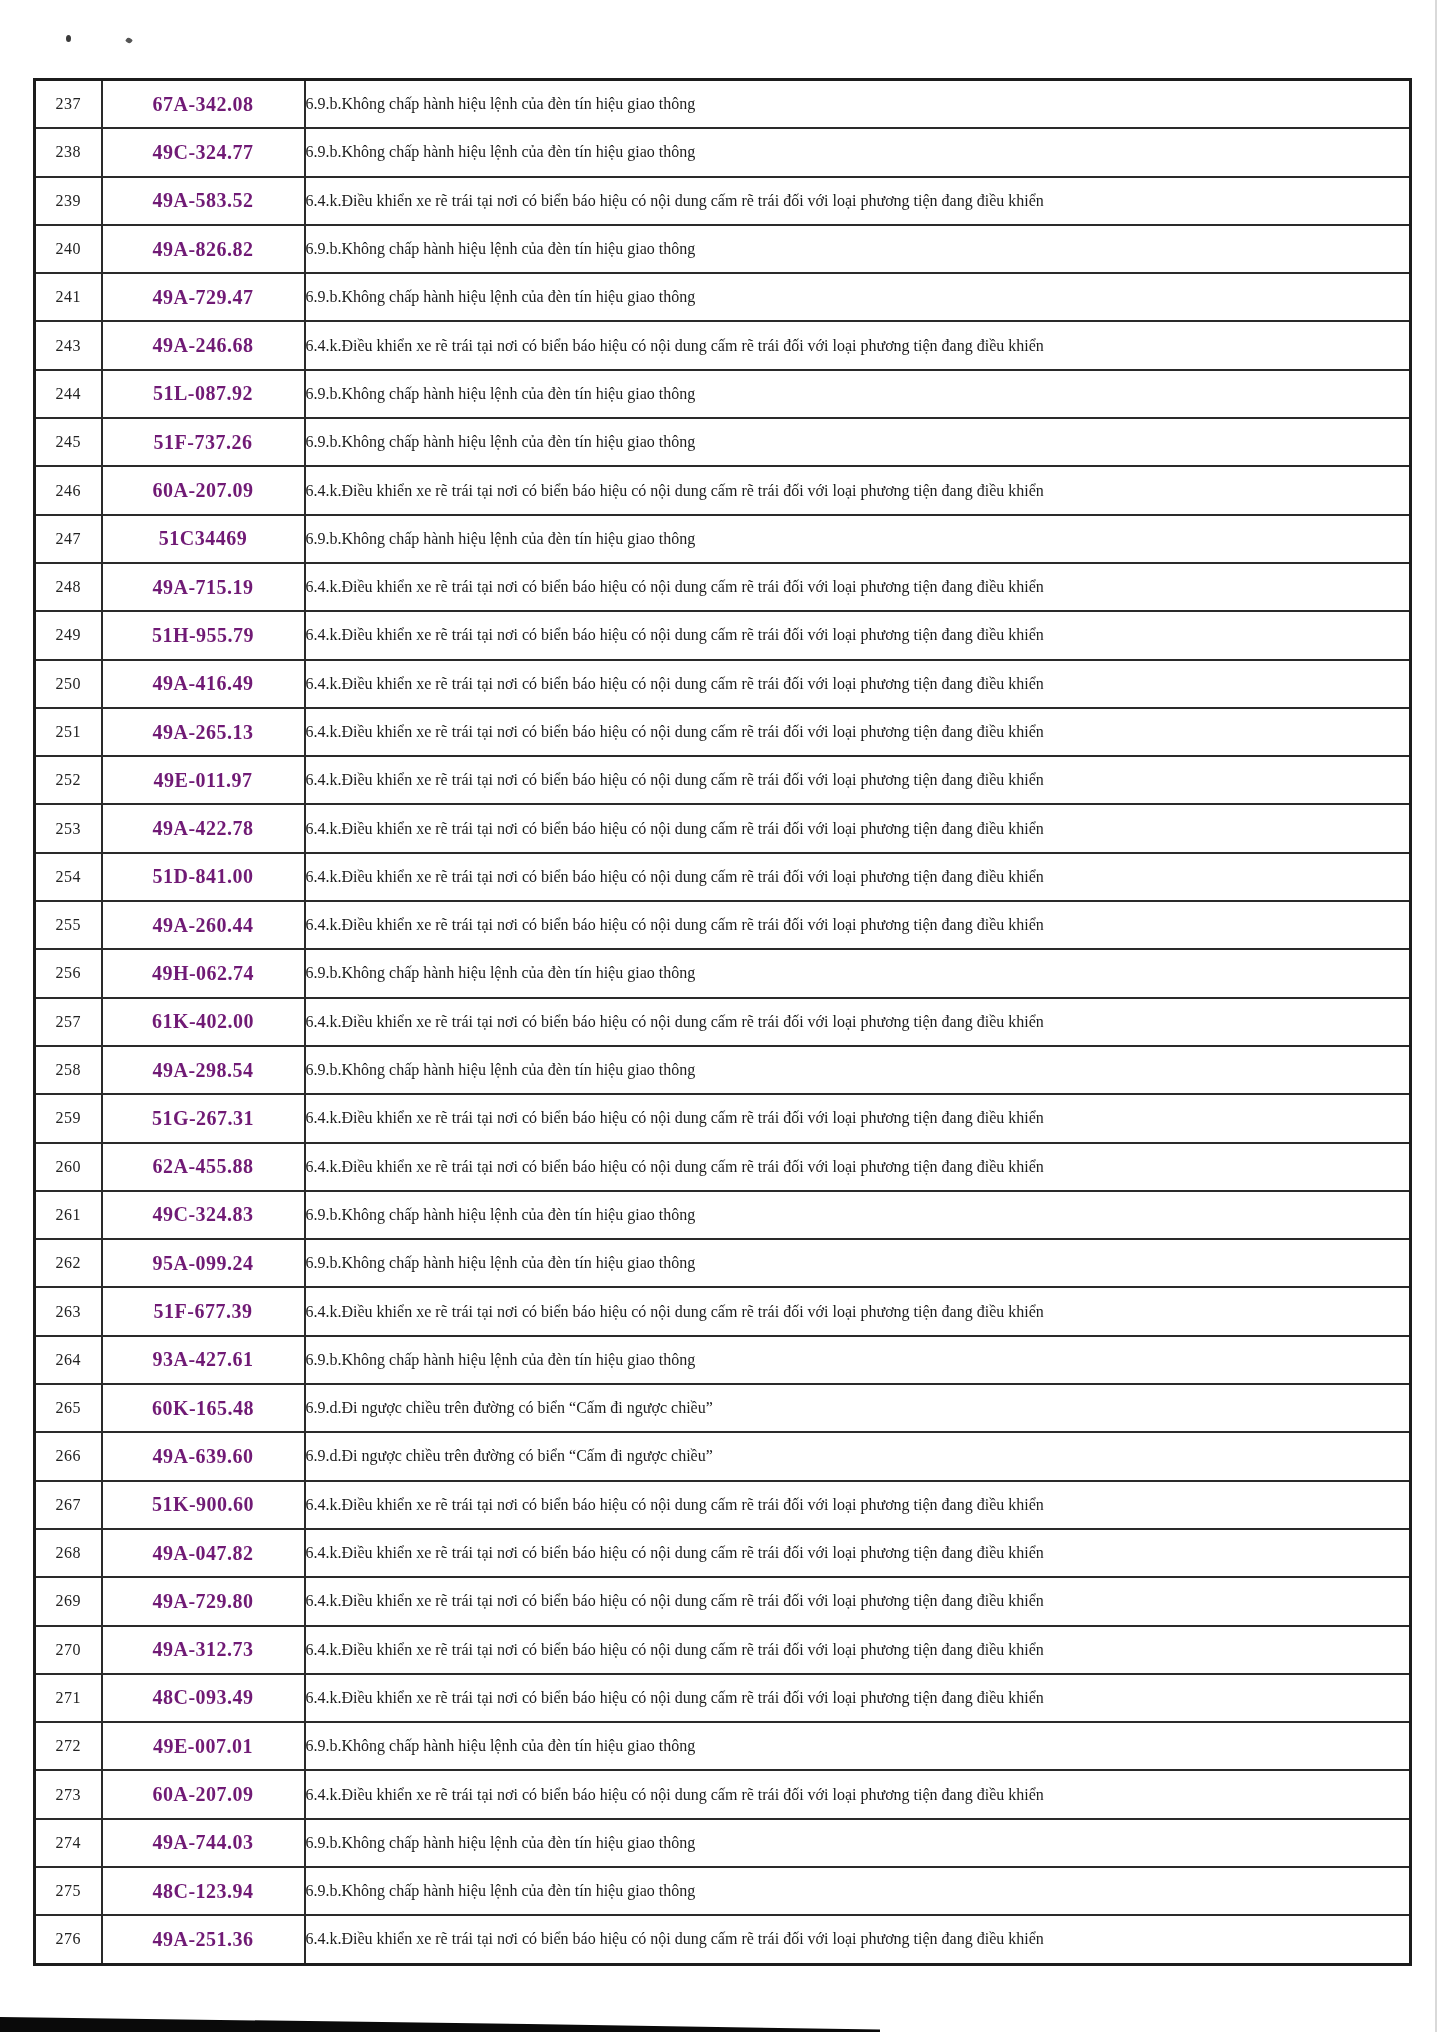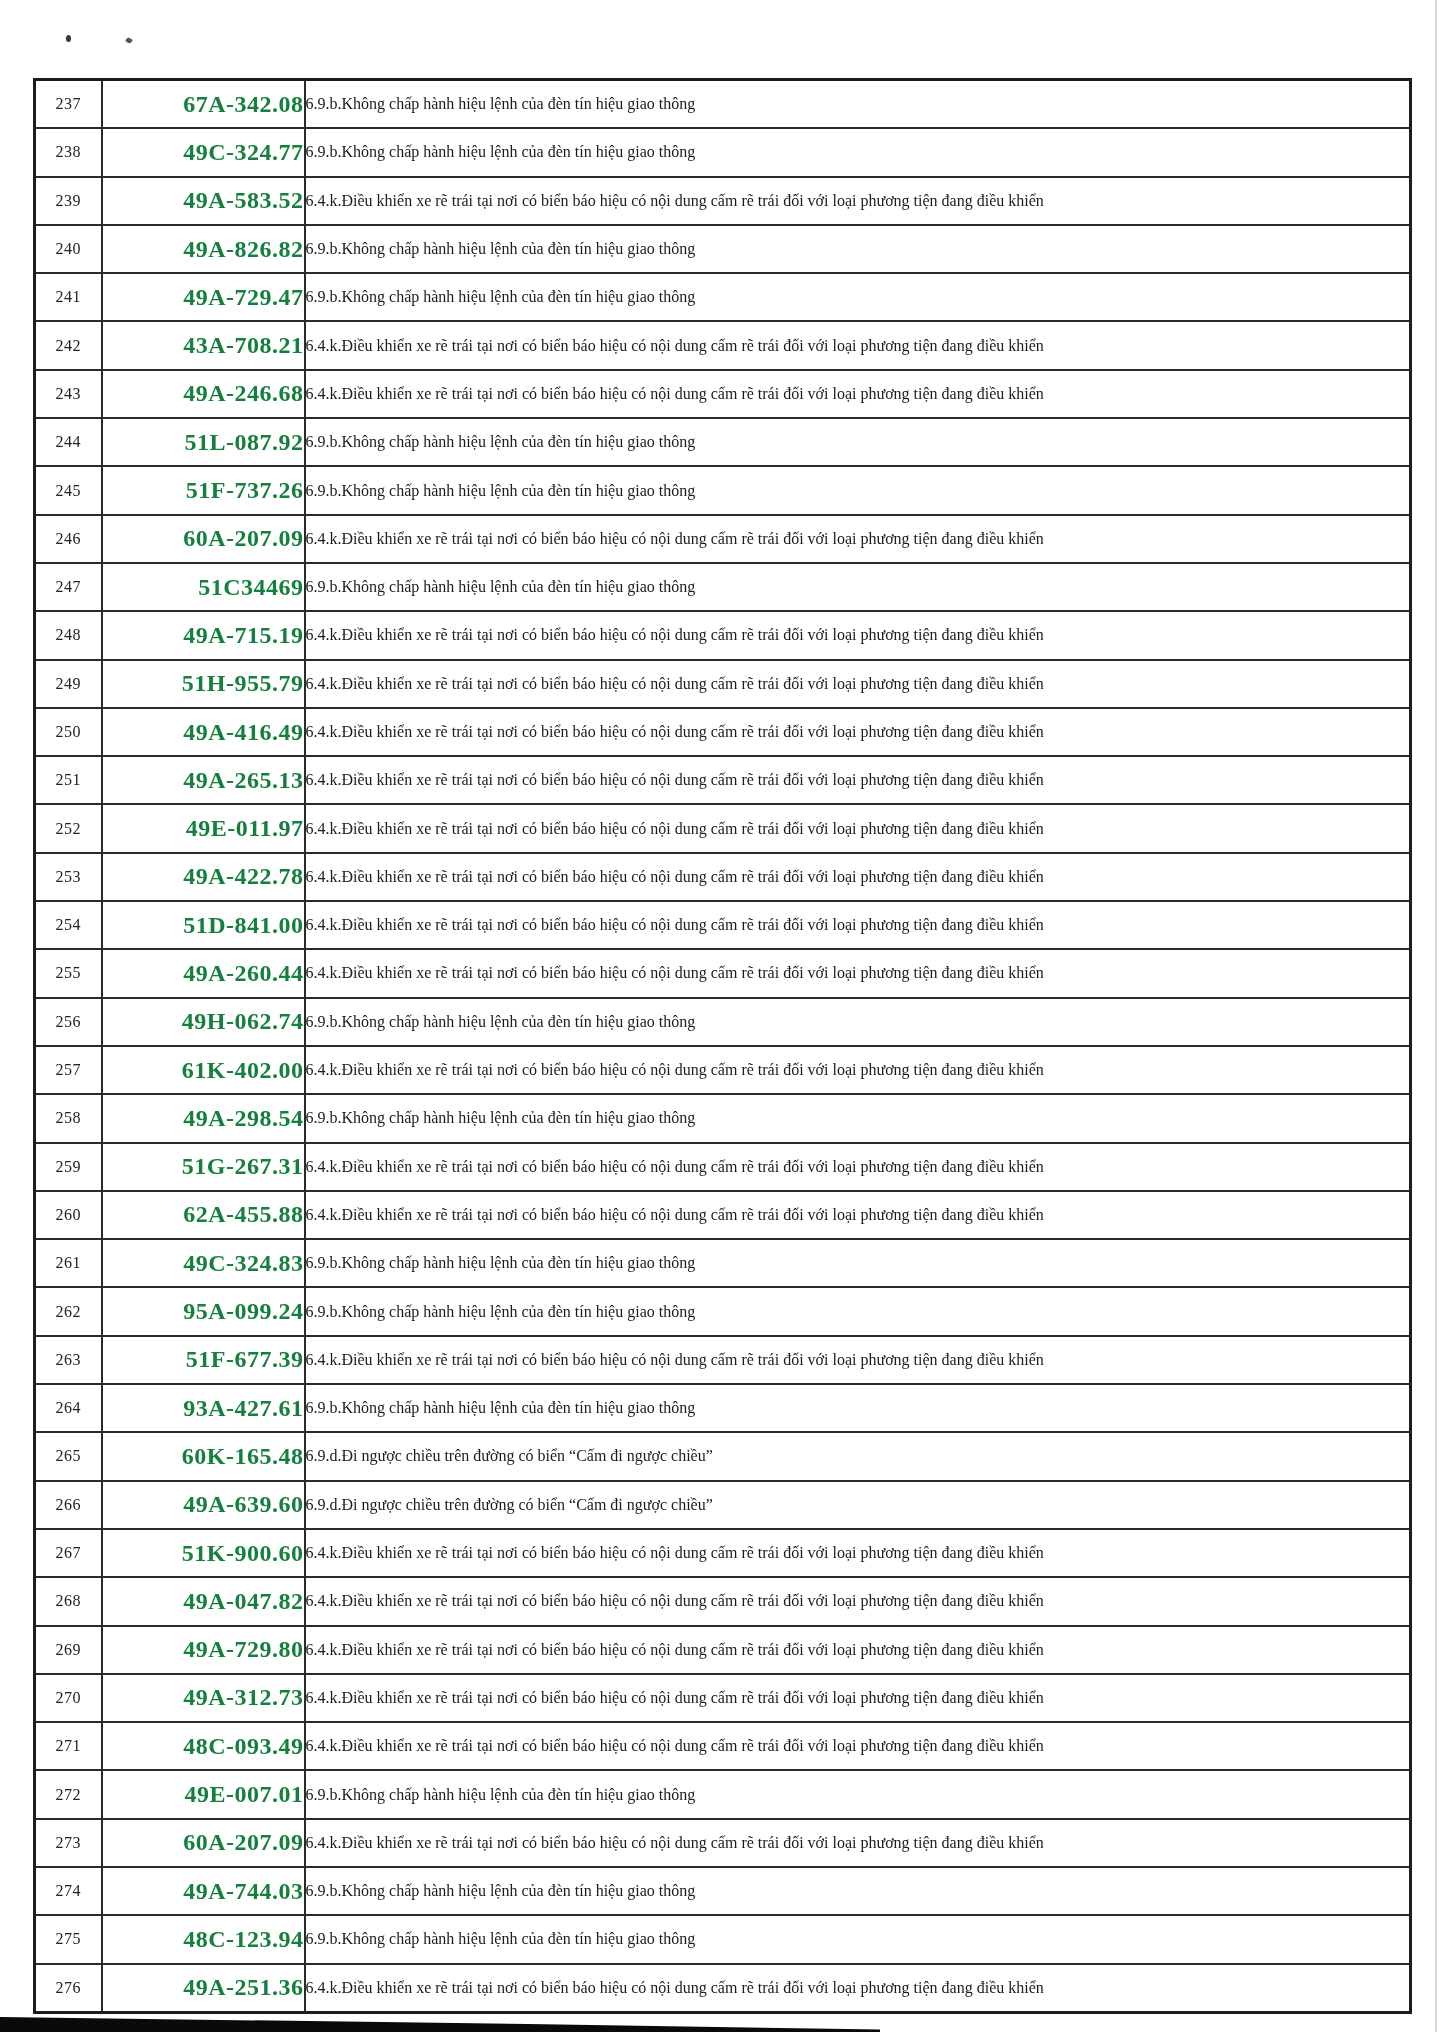--- a/index.html
+++ b/index.html
@@ -41,25 +41,25 @@
     white-space:nowrap;
     overflow:hidden;
   }
   td.c-no{
     text-align:center;
     font-size:16px;
     letter-spacing:0.5px;
     color:#222;
   }
   td.c-plate{
-    text-align:right;
-    font-size:24px;
+    text-align:center;
+    font-size:20px;
     font-weight:bold;
     letter-spacing:0.5px;
-    color:#15803d;
+    color:#701a75;
   }
   td.c-violation{
     text-align:left;
     font-size:16px;
     padding-left:5px;
     color:#1b1b1b;
   }
 </style>
 </head>
 <body>
@@ -98,25 +98,20 @@
     <td class="c-plate">49A-826.82</td>
     <td class="c-violation">6.9.b.Không chấp hành hiệu lệnh của đèn tín hiệu giao thông</td>
   </tr>
 
   <tr>
     <td class="c-no">241</td>
     <td class="c-plate">49A-729.47</td>
     <td class="c-violation">6.9.b.Không chấp hành hiệu lệnh của đèn tín hiệu giao thông</td>
   </tr>
 
-  <tr>
-    <td class="c-no">242</td>
-    <td class="c-plate">43A-708.21</td>
-    <td class="c-violation">6.4.k.Điều khiển xe rẽ trái tại nơi có biển báo hiệu có nội dung cấm rẽ trái đối với loại phương tiện đang điều khiển</td>
-  </tr>
 
   <tr>
     <td class="c-no">243</td>
     <td class="c-plate">49A-246.68</td>
     <td class="c-violation">6.4.k.Điều khiển xe rẽ trái tại nơi có biển báo hiệu có nội dung cấm rẽ trái đối với loại phương tiện đang điều khiển</td>
   </tr>
 
   <tr>
     <td class="c-no">244</td>
     <td class="c-plate">51L-087.92</td>

